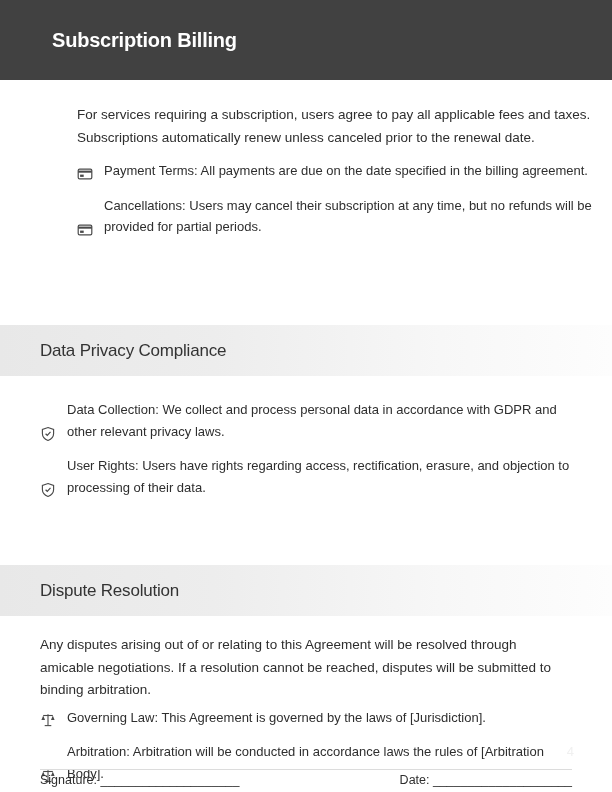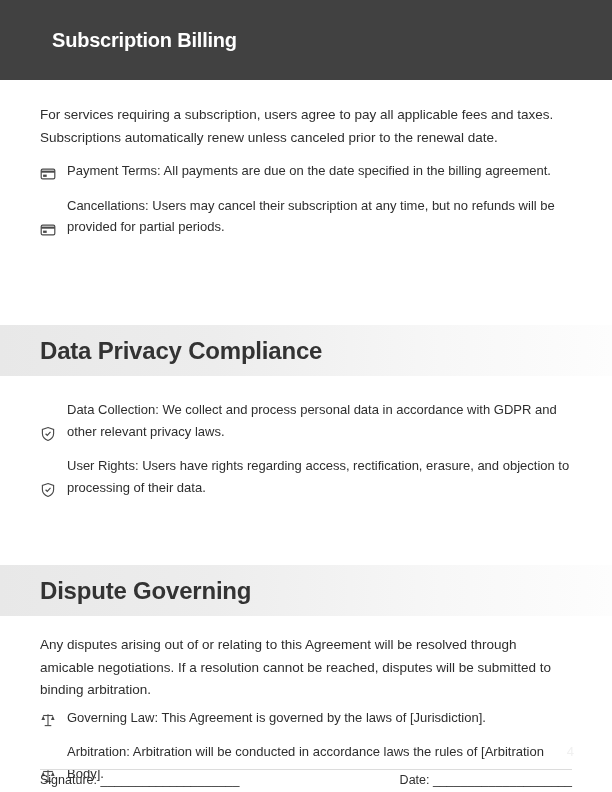--- a/index.html
+++ b/index.html
@@ -48,34 +48,34 @@
     left: 0;
     width: 612px;
     height: 51px;
     background: linear-gradient(to right, #e8e8e8 0%, #ededed 35%, #f7f7f7 72%, #fdfdfd 100%);
     display: flex;
     align-items: center;
   }
   .band-title {
     padding-left: 40px;
     color: #333333;
-    font-size: 24px;
-    font-weight: bold;
+    font-size: 17px;
+    font-weight: normal;
     letter-spacing: -0.2px;
   }
   #band-privacy { top: 325px; }
   #band-dispute { top: 565px; }
 
   
   .content {
     position: absolute;
     left: 40px;
     width: 532px;
   }
-  #content-billing { top: 104px; }
+  #content-billing { top: 104px; margin-left: 37px; }
   #content-privacy { top: 394px; }
   #content-dispute { top: 634px; }
 
   p.para {
     margin: 0;
     font-size: 13.5px;
     line-height: 22.5px;
     color: #2e2e2e;
   }
 
@@ -200,21 +200,21 @@
             <path d="M8 1.5 L13.6 3.5 V7.6 C13.6 10.9 11.2 13.3 8 14.5 C4.8 13.3 2.4 10.9 2.4 7.6 V3.5 Z"></path>
             <path d="M5.6 7.7 L7.3 9.4 L10.5 5.9" stroke-width="1.25"></path>
           </svg>
         </span>
         <span class="bullet-text">User Rights: Users have rights regarding access, rectification, erasure, and objection to processing of their data.</span>
       </li>
     </ul>
   </div>
 
   <div class="band" id="band-dispute">
-    <div class="band-title">Dispute Governing</div>
+    <div class="band-title">Dispute Resolution</div>
   </div>
 
   <div class="content" id="content-dispute">
     <p class="para">Any disputes arising out of or relating to this Agreement will be resolved through amicable negotiations. If a resolution cannot be reached, disputes will be submitted to binding arbitration.</p>
 
     <ul class="bullets snug">
       <li class="bullet">
         <span class="bullet-icon">
           <svg viewBox="0 0 16 16" fill="none" stroke="currentColor" stroke-width="1.1">
             <path d="M8 2.2 V13.6"></path>

